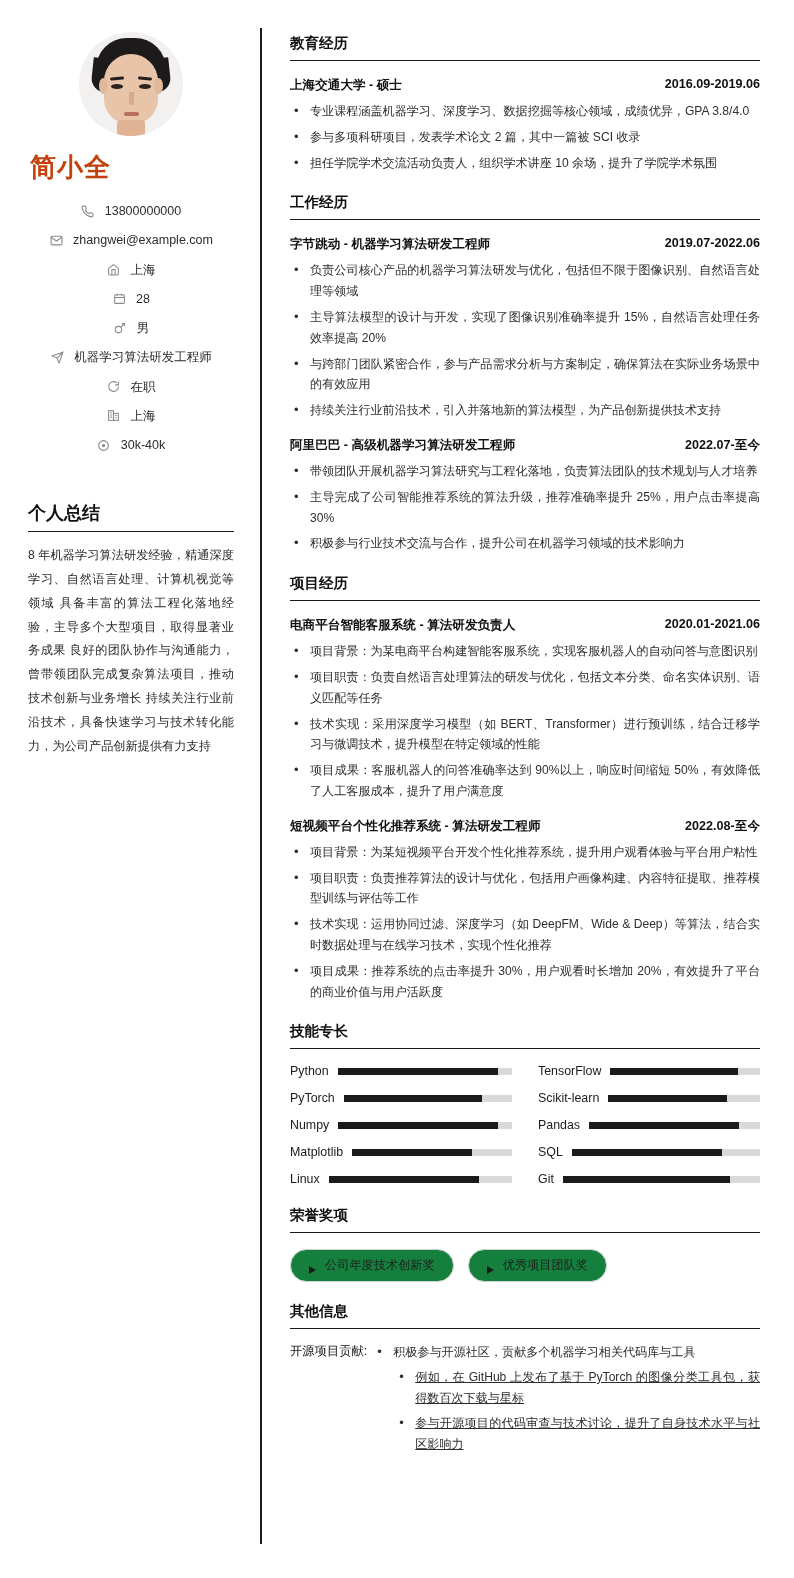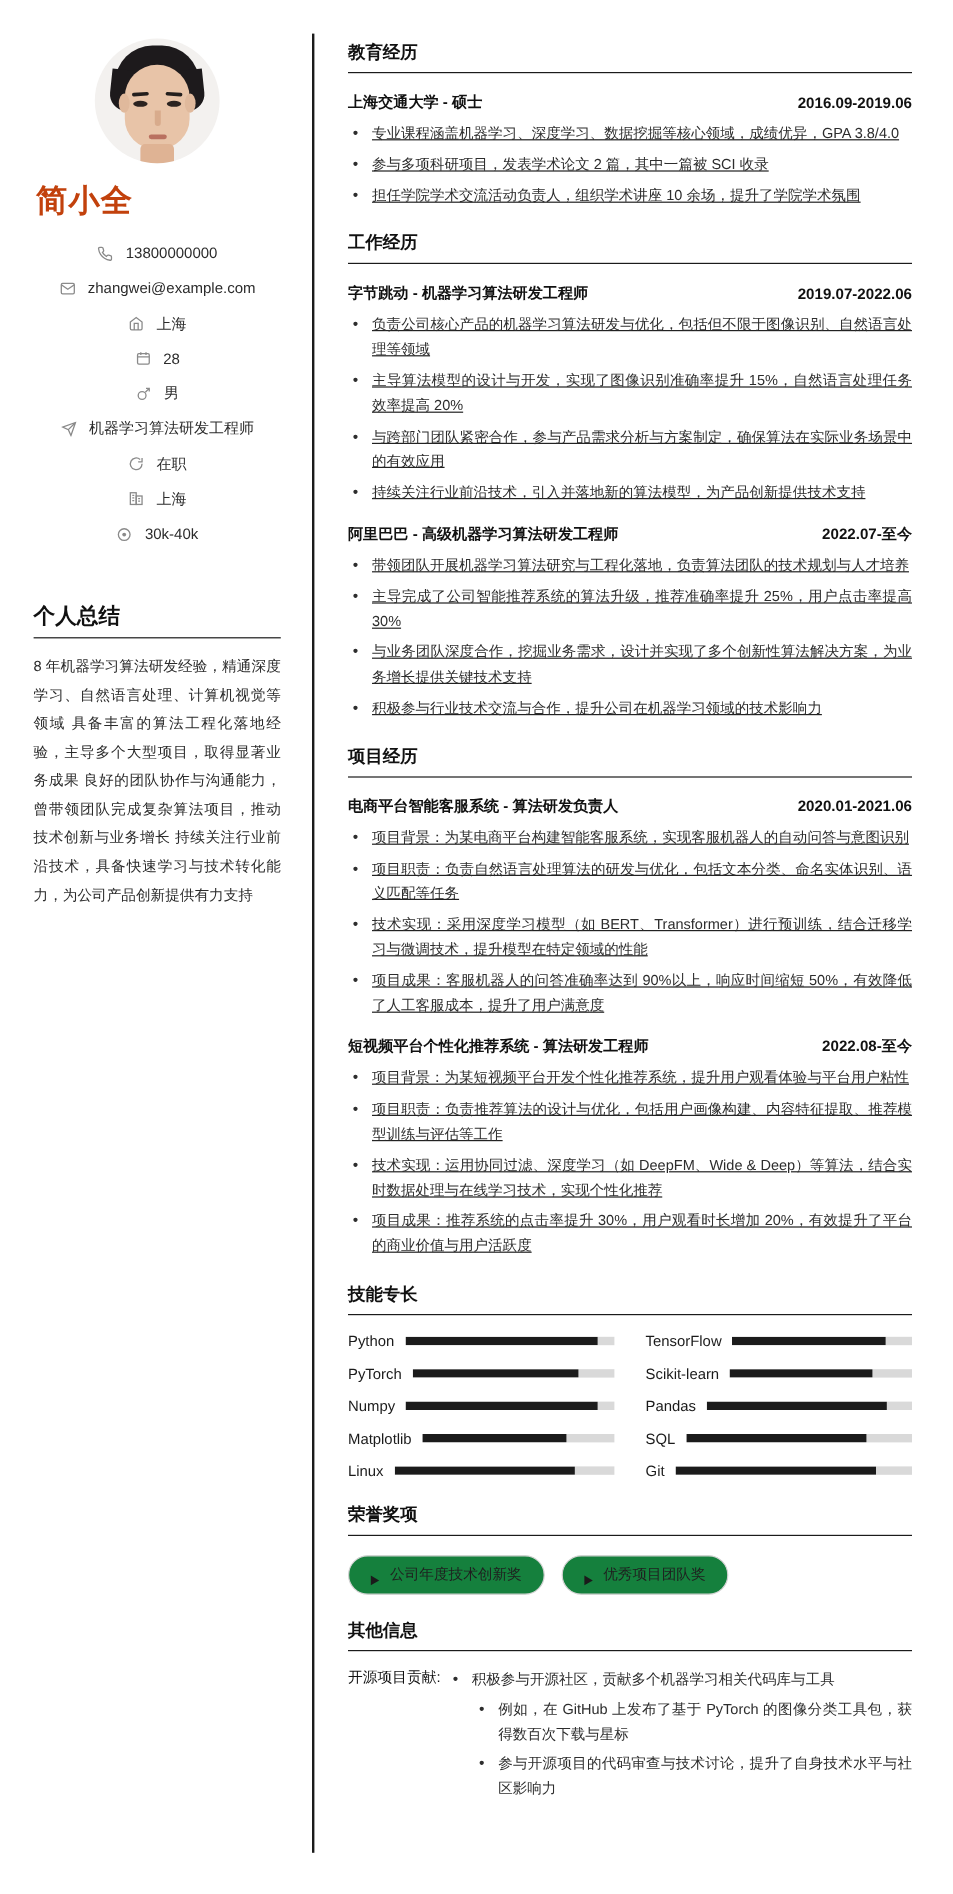--- a/index.html
+++ b/index.html
@@ -102,27 +102,27 @@
   }
   .section{ margin-bottom:20px; }
   .section-title{
     font-size:14.5px; font-weight:700; color:#111;
     padding-bottom:7px;
     border-bottom:1.6px solid #1b1b1b;
     margin-bottom:13px;
   }
   .entry{ margin-bottom:14px; }
   .entry-head{
-    display:flex; justify-content:space-between; align-items:center;
+    display:flex; justify-content:space-between; align-items:flex-start;
     margin-bottom:7px;
     margin-top:16px;
   }
   .entry-title{ font-size:12.6px; font-weight:700; color:#111; }
   .entry-date{ font-size:12.6px; font-weight:700; color:#111; white-space:nowrap; }
-  .bullets{ list-style:none;text-decoration:underline; }
+  .bullets{ list-style:none; }
   .bullets li{
     position:relative;
     padding-left:20px;
     font-size:12.1px;
     line-height:1.72;
     color:#2d2d2d;
     margin-bottom:5px;
     text-align:justify;
   }
   .bullets li::before{
@@ -185,21 +185,21 @@
     position:relative;
     padding-left:22px;
     font-size:12.1px; line-height:1.72; color:#2d2d2d;
     margin-bottom:4px;
     text-align:justify;
   }
   .other-list li::before{
     content:"\2022";
     position:absolute; left:6px; top:-1px; font-size:13px;
   }
-  .other-list li.indent{ margin-left:22px; }
+  .other-list li.indent{ margin-left:22px;text-decoration:underline; }
 </style>
 </head>
 <body>
 
 <div class="resume">
 
   <aside class="sidebar">
 
     <div class="photo-wrap">
       <div class="photo">
@@ -353,21 +353,20 @@
       </div>
 
       <div class="entry">
         <div class="entry-head">
           <span class="entry-title">阿里巴巴 - 高级机器学习算法研发工程师</span>
           <span class="entry-date">2022.07-至今</span>
         </div>
         <ul class="bullets">
           <li>带领团队开展机器学习算法研究与工程化落地，负责算法团队的技术规划与人才培养</li>
           <li>主导完成了公司智能推荐系统的算法升级，推荐准确率提升 25%，用户点击率提高 30%</li>
-          <li>与业务团队深度合作，挖掘业务需求，设计并实现了多个创新性算法解决方案，为业务增长提供关键技术支持</li>
           <li>积极参与行业技术交流与合作，提升公司在机器学习领域的技术影响力</li>
         </ul>
       </div>
     </section>
 
     <section class="section">
       <div class="section-title">项目经历</div>
 
       <div class="entry">
         <div class="entry-head">

